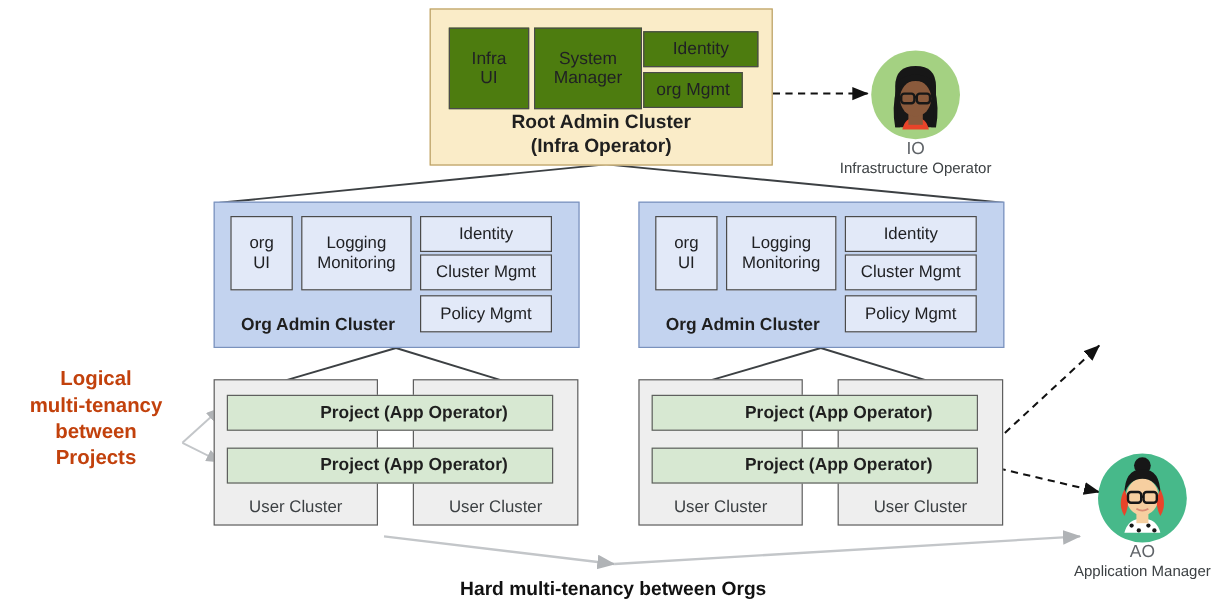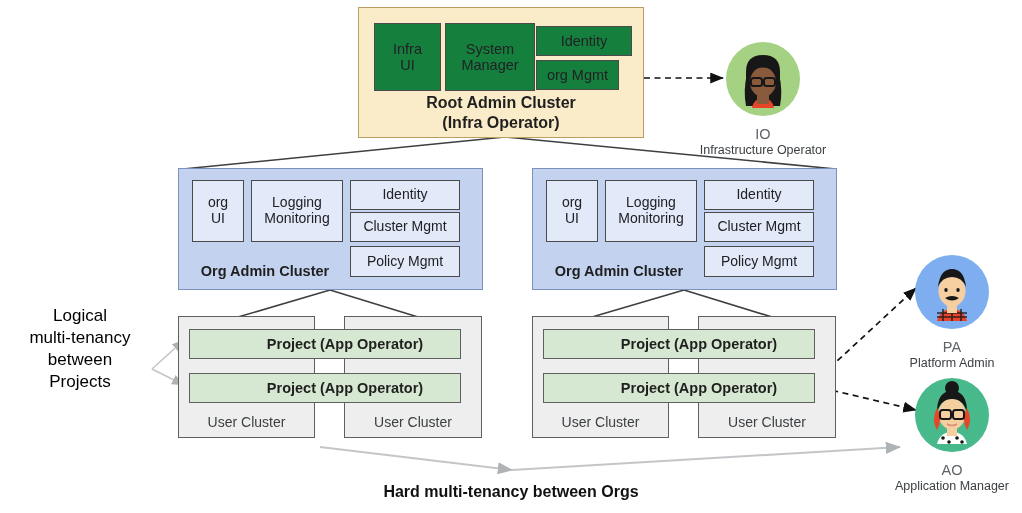--- a/index.html
+++ b/index.html
@@ -6,42 +6,42 @@
   body{width:1022px;height:513px;position:relative;overflow:hidden;
        font-family:"Liberation Sans",sans-serif;color:#202124;}
   #canvas{position:absolute;inset:0;}
   .svg-layer{position:absolute;left:0;top:0;width:1022px;height:513px;pointer-events:none;}
 
   .box{position:absolute;box-sizing:border-box;display:flex;align-items:center;
        justify-content:center;text-align:center;line-height:1.12;}
 
   
   .root-cluster{background:#faecc8;border:1.6px solid #b99f63;}
-  .root-sub{background:#15803d;border:1.7px solid #4a4a4a;font-size:14.5px;}
+  .root-sub{background:#4d7c0f;border:1.7px solid #4a4a4a;font-size:14.5px;}
   .root-title{position:absolute;text-align:center;font-weight:bold;font-size:16px;
               line-height:1.25;color:#1f1f1f;}
 
   
   .org-cluster{background:#c3d3ef;border:1.6px solid #7a92bd;}
   .org-sub{background:#e2e9f8;border:1.7px solid #4a4a4a;font-size:14px;}
   .org-title{position:absolute;text-align:center;font-weight:bold;font-size:14.5px;color:#1f1f1f;}
 
   
   .user-cluster{background:#eeeeee;border:1.7px solid #5f5f5f;}
   .uc-label{position:absolute;text-align:center;font-size:14px;color:#3c4043;}
   .project{background:#d7e8d2;border:1.7px solid #5f5f5f;font-weight:bold;font-size:14.5px;
            color:#1f1f1f;z-index:5;padding-left:40px;}
 
-  .side-label{position:absolute;text-align:center;font-weight:normal;font-size:17px;
-              line-height:1.3;color:#000000;}
+  .side-label{position:absolute;text-align:center;font-weight:bold;font-size:17px;
+              line-height:1.3;color:#c2410c;}
   .bottom-label{position:absolute;text-align:center;font-weight:bold;font-size:16px;color:#111;}
 
   .persona{position:absolute;width:140px;text-align:center;}
   .avatar{width:74px;height:74px;border-radius:50%;margin:0 auto;position:relative;overflow:hidden;}
-  .p-abbr{font-size:14.5px;color:#5f6368;margin-top:10px;}
+  .p-abbr{font-size:14.5px;color:#5f6368;margin-top:0;}
   .p-role{font-size:12.5px;color:#3c4043;margin-top:1px;}
 </style>
 </head>
 <body>
 
 <div id="canvas">
 
   <svg class="svg-layer">
     <defs>
       <marker id="ah-black" markerWidth="9" markerHeight="9" refX="7.5" refY="3.2" orient="auto" markerUnits="strokeWidth">
@@ -138,36 +138,20 @@
         <rect x="38" y="36" width="11" height="8" rx="2.5" fill="none" stroke="#171717" stroke-width="2"></rect>
         <line x1="36" y1="39" x2="38" y2="39" stroke="#171717" stroke-width="2"></line>
         <path d="M24,64 q-5,-20 1,-34 l-4,2 q-4,16 -1,32 z" fill="#171717"></path>
         <path d="M50,64 q5,-20 -1,-34 l4,2 q4,16 1,32 z" fill="#171717"></path>
       </svg>
     </div>
     <div class="p-abbr">IO</div>
     <div class="p-role">Infrastructure Operator</div>
   </div>
 
-  <div class="persona" style="left:882px;top:255px;">
-    <div class="avatar" style="background:#7eaef0;">
-      <svg viewBox="0 0 74 74" width="74" height="74">
-        <path d="M22,66 q3,-12 15,-12 q12,0 15,12 z" fill="#e8442a"></path>
-        <path d="M22,58 l30,0 M22,62 l30,0 M28,54 l0,12 M37,54 l0,12 M46,54 l0,12" stroke="#171717" stroke-width="1.6" fill="none" opacity="0.85"></path>
-        <rect x="32" y="46" width="10" height="12" fill="#f6cfa0"></rect>
-        <ellipse cx="37" cy="36" rx="13.5" ry="15.5" fill="#f6cfa0"></ellipse>
-        <path d="M23,32 q2,-18 14,-18 q12,0 14,18 q-4,-10 -14,-10 q-10,0 -14,10 z" fill="#171717"></path>
-        <ellipse cx="31" cy="35" rx="1.7" ry="2.1" fill="#171717"></ellipse>
-        <ellipse cx="43" cy="35" rx="1.7" ry="2.1" fill="#171717"></ellipse>
-        <path d="M30,43 q7,-4 14,0 q-7,5 -14,0 z" fill="#171717"></path>
-      </svg>
-    </div>
-    <div class="p-abbr">PA</div>
-    <div class="p-role">Platform Admin</div>
-  </div>
 
   <div class="persona" style="left:882px;top:378px;">
     <div class="avatar" style="background:#47b98a;">
       <svg viewBox="0 0 74 74" width="74" height="74">
         <path d="M22,66 q3,-12 15,-12 q12,0 15,12 z" fill="#ffffff"></path>
         <circle cx="28" cy="60" r="1.8" fill="#171717"></circle>
         <circle cx="34" cy="64" r="1.8" fill="#171717"></circle>
         <circle cx="42" cy="60" r="1.8" fill="#171717"></circle>
         <circle cx="47" cy="64" r="1.8" fill="#171717"></circle>
         <rect x="32" y="46" width="10" height="12" fill="#f6cfa0"></rect>

